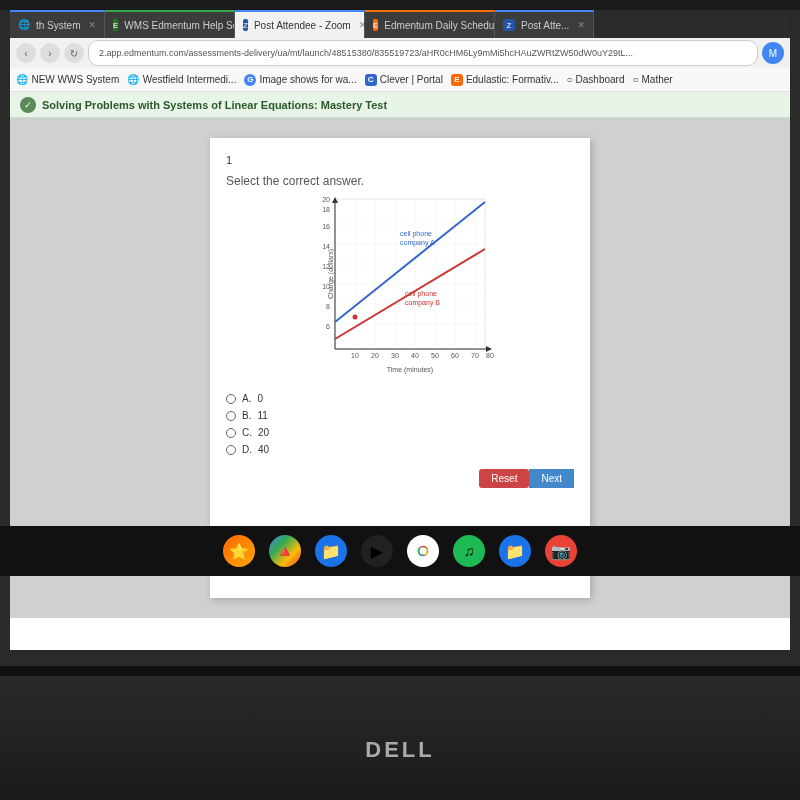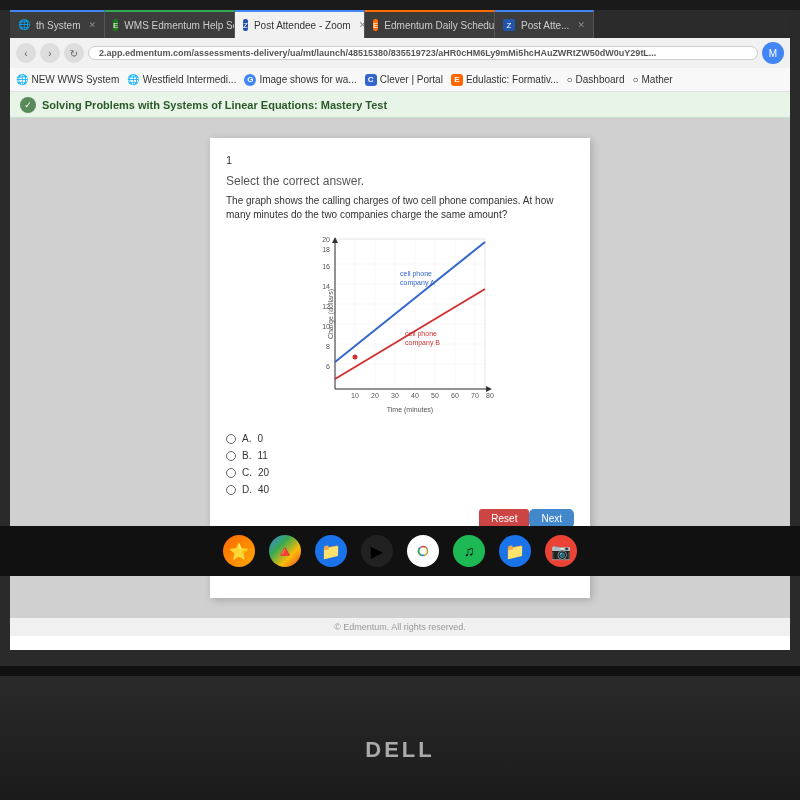--- a/index.html
+++ b/index.html
@@ -86,32 +86,31 @@
       display: flex;
       align-items: center;
       justify-content: center;
       font-size: 10px;
       color: #666;
       cursor: pointer;
     }
 
     .address-bar {
       flex: 1;
-      height: 14px;
+      height: 26px;
       background: #fff;
       border: 1px solid #ccc;
       border-radius: 10px;
       padding: 0 10px;
       font-size: 10px;
       color: #444;
       display: flex;
       align-items: center;
       overflow: hidden;
       white-space: nowrap;
-      font-weight: bold;
     }
 
     .profile-icon {
       width: 22px;
       height: 22px;
       border-radius: 50%;
       background: #4285f4;
       color: white;
       font-size: 10px;
       display: flex;
@@ -258,21 +257,21 @@
       border-radius: 3px;
       font-size: 10px;
       cursor: pointer;
     }
 
     .btn-next {
       background: #4488cc;
       color: white;
       border: none;
       padding: 4px 12px;
-      border-radius: 5px;
+      border-radius: 0;
       font-size: 10px;
       cursor: pointer;
     }
 
     .footer-text {
       font-size: 9px;
       color: #999;
       text-align: center;
       padding: 4px;
       background: #f0f0f0;
@@ -427,21 +426,20 @@
 
     <div class="page-header">
       <div class="page-header-icon">✓</div>
       <span class="page-header-text">Solving Problems with Systems of Linear Equations: Mastery Test</span>
     </div>
 
     <div class="main-content">
       <div class="question-card">
         <div class="question-number">1</div>
         <div class="question-instruction">Select the correct answer.</div>
-        <div class="question-text">The graph shows the calling charges of two cell phone companies. At how many minutes do the two companies charge the same amount?</div>
 
         <div class="graph-container">
           <svg class="graph-svg" viewBox="0 0 190 185">
 
             <rect x="30" y="5" width="150" height="150" fill="white" stroke="#ccc" stroke-width="0.5"></rect>
 
             <line x1="30" y1="30" x2="180" y2="30" stroke="#eee" stroke-width="0.5"></line>
             <line x1="30" y1="50" x2="180" y2="50" stroke="#eee" stroke-width="0.5"></line>
             <line x1="30" y1="70" x2="180" y2="70" stroke="#eee" stroke-width="0.5"></line>
             <line x1="30" y1="90" x2="180" y2="90" stroke="#eee" stroke-width="0.5"></line>
@@ -522,21 +520,20 @@
           </div>
         </div>
 
         <div class="action-buttons">
           <button class="btn-reset">Reset</button>
           <button class="btn-next">Next</button>
         </div>
       </div>
     </div>
 
-    <div class="footer-text">© Edmentum. All rights reserved.</div>
 
   </div>
 
   <div class="taskbar">
     <div class="taskbar-icon" style="background:linear-gradient(135deg,#ff6600,#ffaa00);color:white;">⭐</div>
     <div class="taskbar-icon" style="background:linear-gradient(135deg,#4285f4,#34a853,#fbbc05,#ea4335);">🔺</div>
     <div class="taskbar-icon" style="background:#1a73e8;color:white;">📁</div>
     <div class="taskbar-icon" style="background:#212121;border-radius:50%;">▶</div>
     <div class="taskbar-icon" style="background:white;border-radius:50%;">
       <svg viewBox="0 0 32 32" width="28" height="28">

